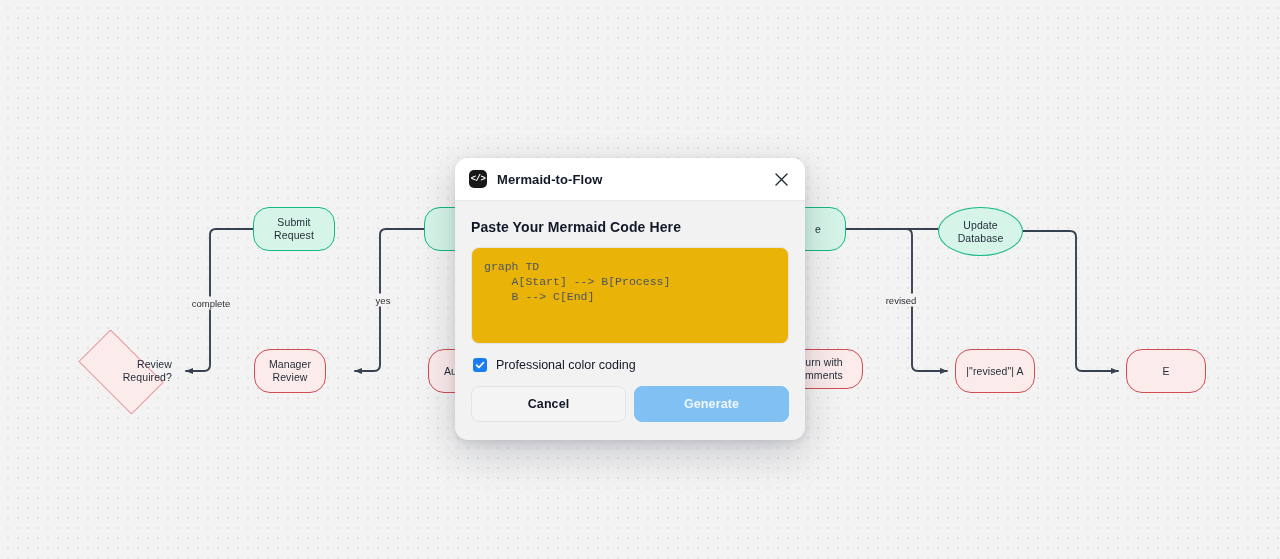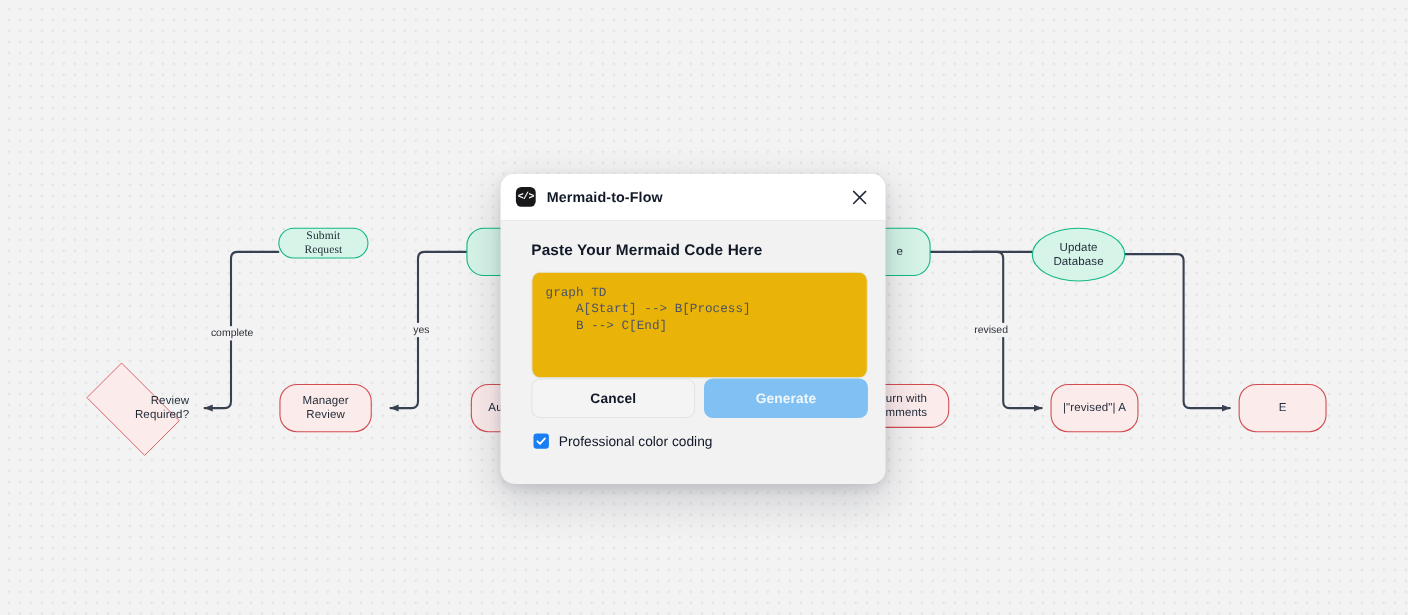--- a/index.html
+++ b/index.html
@@ -148,21 +148,21 @@
     width: 22px;
     height: 22px;
     display: flex;
     align-items: center;
     justify-content: center;
     color: #1f2937;
     cursor: pointer;
     flex: none;
   }
   #modal-body {
-    padding: 16px 16px 18px 28px;
+    padding: 16px 16px 18px 16px;
   }
   #paste-heading {
     font-size: 14px;
     font-weight: bold;
     color: #111827;
     margin: 2px 0 12px 0;
     letter-spacing: 0.1px;
   }
   #code-area {
     box-sizing: border-box;
@@ -250,37 +250,37 @@
 
       <path d="M846,229 L938,229"></path>
 
       <path d="M884,229 L906,229 Q912,229 912,235 L912,365 Q912,371 918,371 L947,371" marker-end="url(#arrow)"></path>
 
       <path d="M1023,231 L1070,231 Q1076,231 1076,237 L1076,365 Q1076,371 1082,371 L1118,371" marker-end="url(#arrow)"></path>
     </g>
   </svg>
 
   <div id="nodes">
-      <div class="node mint" style="left: 253px; top: 207px; width: 82px; height: 28px; font-family: Liberation Serif, serif;">
+      <div class="node mint" style="left: 253px; top: 207px; width: 82px; height: 44px;">
         <span>Submit Request</span>
       </div>
       <div class="node mint" style="left: 424px; top: 207px; width: 48px; height: 44px;">
         <span></span>
       </div>
       <div class="node mint" style="left: 790px; top: 207px; width: 56px; height: 44px;">
         <span>e</span>
       </div>
       <div class="node ellipse mint" style="left: 938px; top: 207px; width: 85px; height: 49px;">
         <span>Update<br>Database</span>
       </div>
       <div class="node diamond-wrap" style="left: 68px; top: 340px; width: 104px; height: 62px;">
         <div class="diamond-shape"></div>
         <div class="diamond-label">Review<br>Required?</div>
       </div>
-      <div class="node pink" style="left: 254px; top: 349px; width: 84px; height: 44px;">
+      <div class="node pink" style="left: 254px; top: 349px; width: 72px; height: 44px;">
         <span>Manager Review</span>
       </div>
       <div class="node pink" style="left: 428px; top: 349px; width: 48px; height: 44px;">
         <span>Aut</span>
       </div>
       <div class="node pink" style="left: 785px; top: 349px; width: 78px; height: 40px;">
         <span>urn with<br>mments</span>
       </div>
       <div class="node pink" style="left: 955px; top: 349px; width: 80px; height: 44px;">
         <span>|"revised"| A</span>
@@ -310,31 +310,31 @@
       </div>
 
       <div id="modal-body">
 
         <div id="paste-heading">Paste Your Mermaid Code Here</div>
 
         <textarea id="code-area" spellcheck="false" placeholder="graph TD" style="">graph TD
     A[Start] --&gt; B[Process]
     B --&gt; C[End]</textarea>
 
-        <div id="button-row">
-          <div class="btn" id="cancel-btn">Cancel</div>
-          <div class="btn" id="generate-btn" style="background: rgb(128, 192, 242); border-color: rgb(128, 192, 242);">Generate</div>
-        </div>
-
         <div id="checkbox-row">
           <span class="checkbox" style="background: rgb(26, 126, 242);">
             <svg width="10" height="10" viewBox="0 0 10 10" aria-hidden="true">
               <path d="M1.6,5.2 L3.9,7.5 L8.4,2.6" stroke="#ffffff" stroke-width="1.7" fill="none" stroke-linecap="round" stroke-linejoin="round"></path>
             </svg>
           </span>
           <span id="checkbox-label">Professional color coding</span>
         </div>
 
+        <div id="button-row">
+          <div class="btn" id="cancel-btn">Cancel</div>
+          <div class="btn" id="generate-btn" style="background: rgb(128, 192, 242); border-color: rgb(128, 192, 242);">Generate</div>
+        </div>
+
       </div>
     </div>
   </div>
 
 </div>
 
 </body></html>

